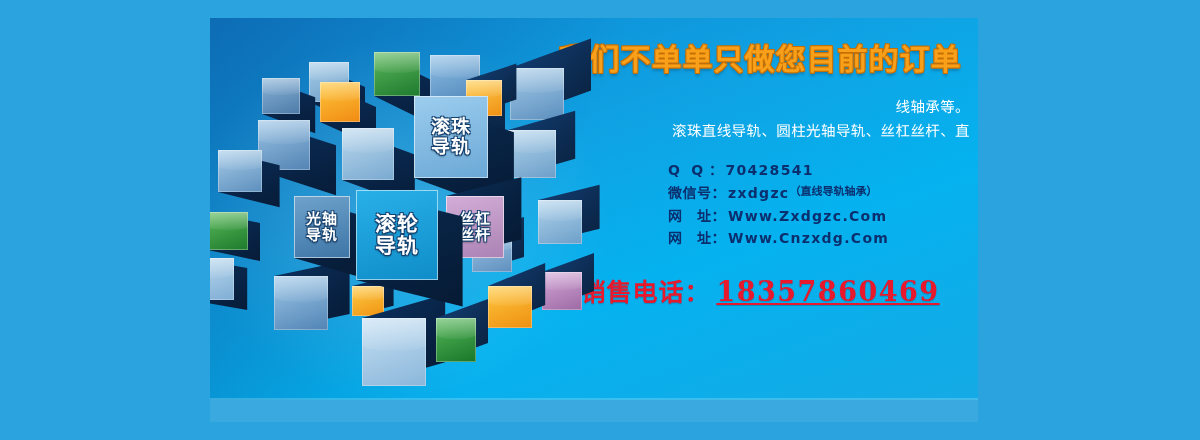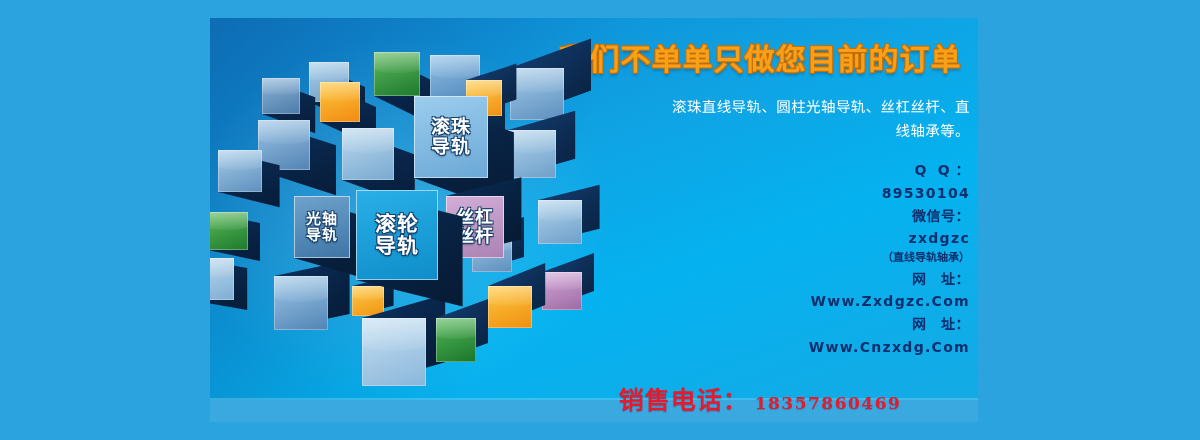--- a/index.html
+++ b/index.html
@@ -79,35 +79,34 @@
     text-shadow:-1px -1px 0 #c86f00,1px -1px 0 #c86f00,-1px 1px 0 #c86f00,
                  1px 1px 0 #c86f00,0 3px 3px rgba(0,40,80,.35);
   }
   .desc{
     margin-top:16px;color:#ffffff;font-size:14.5px;line-height:1.62;
     text-align:right;letter-spacing:.4px;padding-left:26px;
     font-family:"DejaVu Sans","Liberation Sans",sans-serif;
   }
   .contact{margin-top:16px;padding-left:118px;}
   .crow{
-    display:flex;align-items:flex-end;color:#0b2f6e;font-weight:bold;
+    display:flex;align-items:center;color:#0b2f6e;font-weight:bold;
     font-size:14px;line-height:1.62;letter-spacing:.5px;
     font-family:"DejaVu Sans","Liberation Sans",sans-serif;
-    flex-direction:column;
   }
   .clabel{white-space:pre;}
   .cvalue{margin-left:2px;letter-spacing:1.3px;}
   .cnote{font-size:11px;font-weight:bold;letter-spacing:0;font-family:Liberation Mono, monospace;}
   .phone{
     margin-top:22px;text-align:center;white-space:nowrap;
     font-family:"DejaVu Serif","Liberation Serif",serif;
     font-weight:bold;color:#e8192c;font-size:25px;letter-spacing:1px;
     text-shadow:0 1px 1px rgba(0,40,80,.25);
   }
-  .phone .pnum{font-size:17px;letter-spacing:1.5px;margin-left:6px;}
+  .phone .pnum{font-size:27px;letter-spacing:1.5px;margin-left:6px;text-decoration:underline;}
 </style>
 </head>
 <body>
 
 <div class="stage">
 
   <div class="panel">
     <div class="panel-glow"></div>
 
     <div class="cluster">
@@ -223,46 +222,46 @@
           <div class="ltext" style="font-size:21px;">
             <div>滚轮</div>
             <div>导轨</div>
           </div>
         </div>
       </div>
 
       <div class="lcube" style="left:424px;top:196px;width:58px;height:62px;">
         <div class="lshadow" style="transform:skewY(-14deg) scaleX(1.3);"></div>
         <div class="lface" style="background:linear-gradient(165deg,#d3aed7,#ab82b4);">
-          <div class="ltext" style="font-size:18px;">
+          <div class="ltext" style="font-size:15px;">
             <div>丝杠</div>
             <div>丝杆</div>
           </div>
         </div>
       </div>
     </div>
 
     <div class="panel-floor-line"></div>
     <div class="panel-floor"></div>
 
     <div class="content">
 
       <div class="headline">
         <div>我们不单单只做您目前的订单</div>
       </div>
 
       <div class="desc">
+        <div>线轴承等。</div>
         <div>滚珠直线导轨、圆柱光轴导轨、丝杠丝杆、直</div>
-        <div>线轴承等。</div>
       </div>
 
       <div class="contact">
         <div class="crow">
           <span class="clabel">Q  Q ：</span>
-          <span class="cvalue">89530104</span>
+          <span class="cvalue">70428541</span>
         </div>
         <div class="crow">
           <span class="clabel">微信号：</span>
           <span class="cvalue">zxdgzc</span>
           <span class="cnote">（直线导轨轴承）</span>
         </div>
         <div class="crow">
           <span class="clabel">网　址：</span>
           <span class="cvalue">Www.Zxdgzc.Com</span>
         </div>

